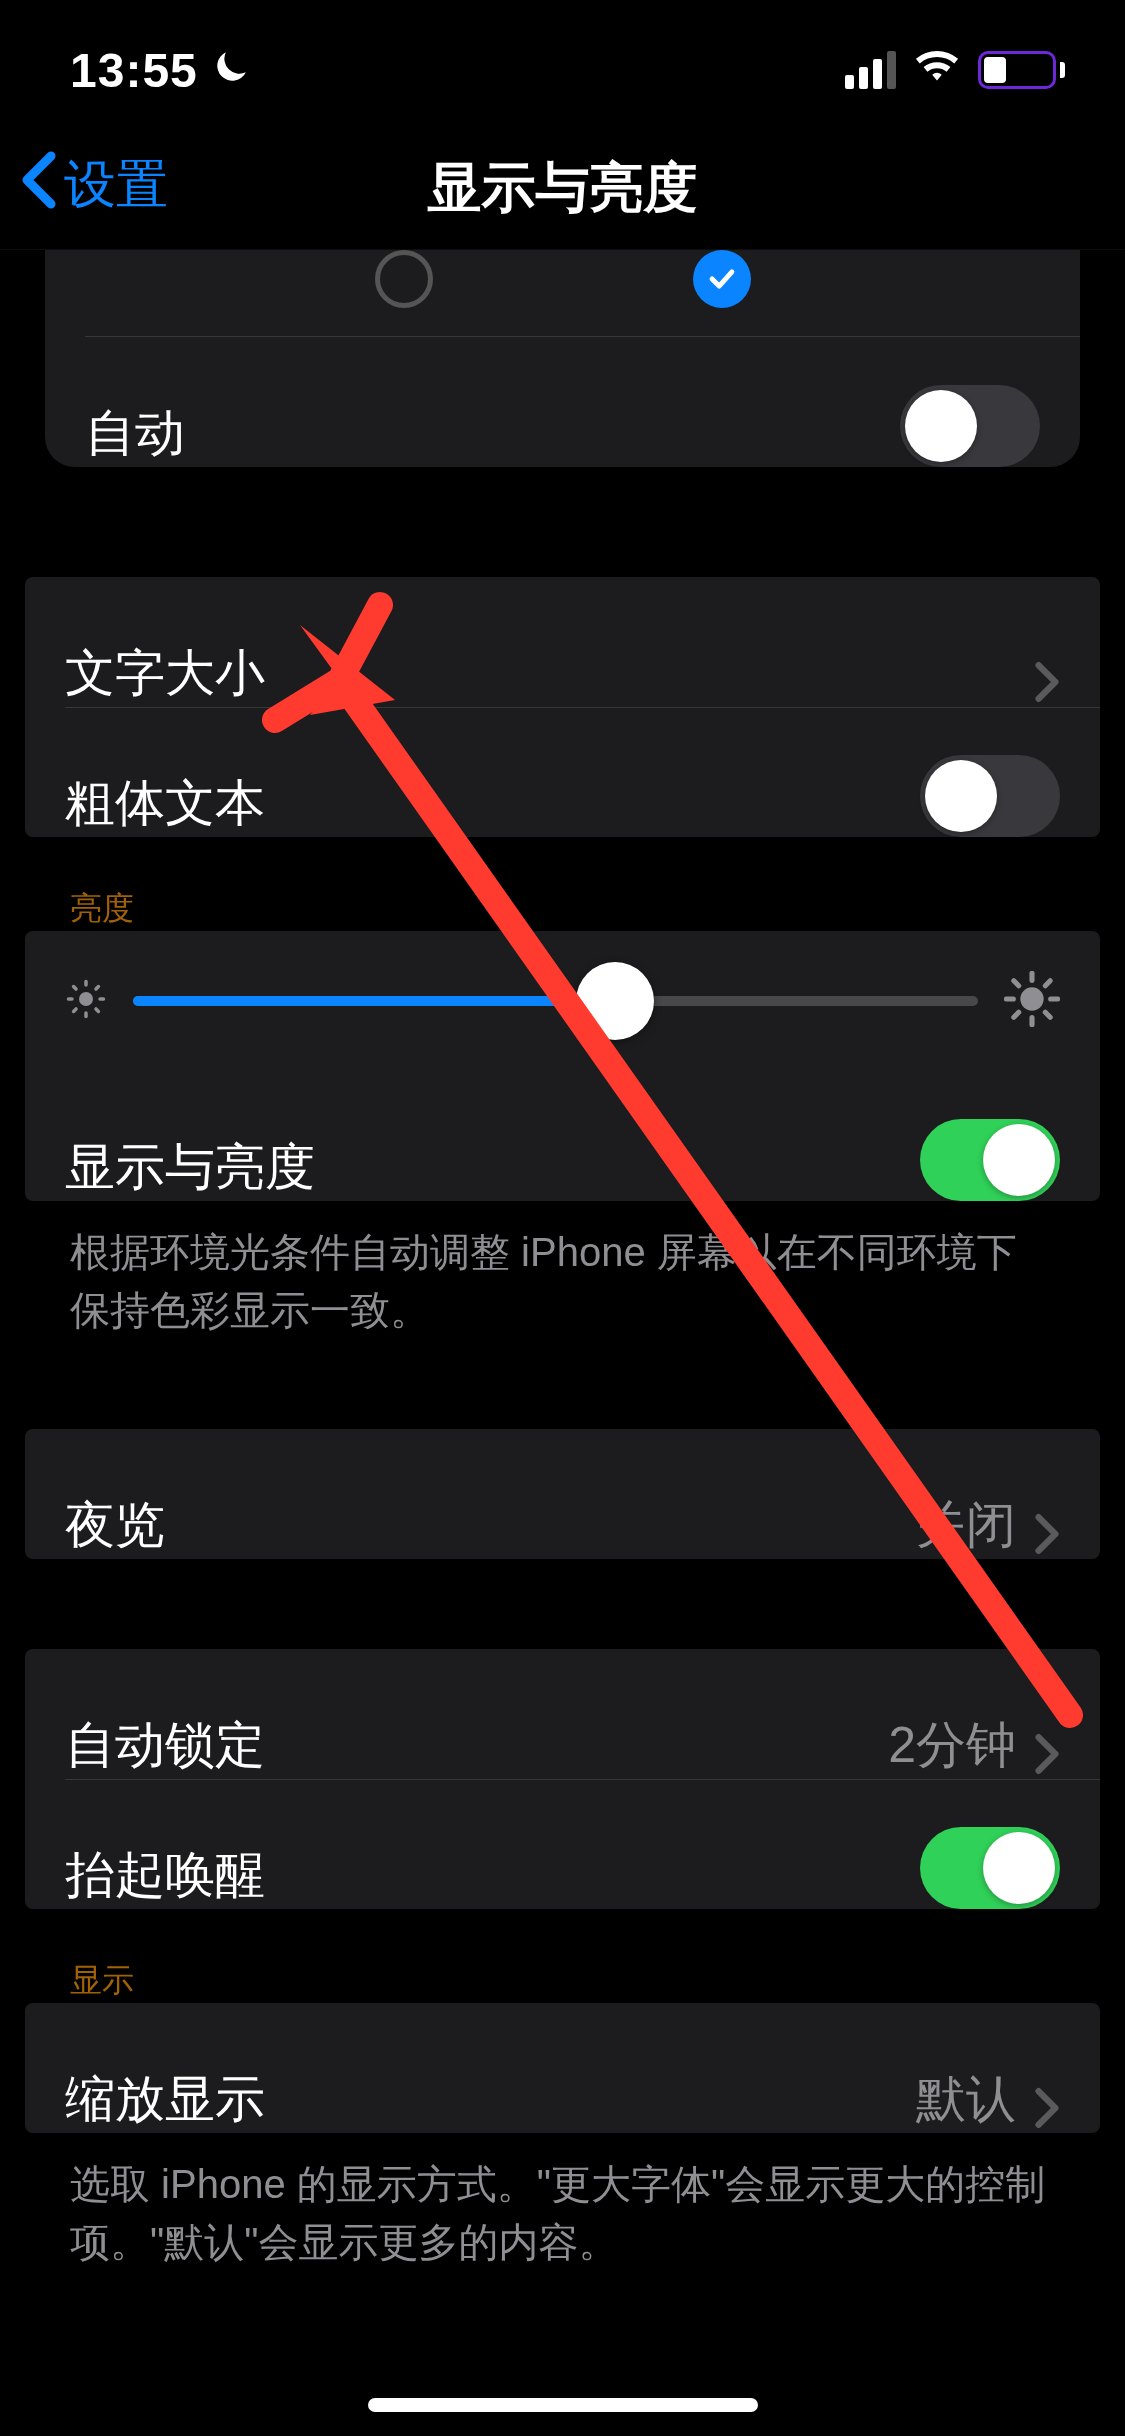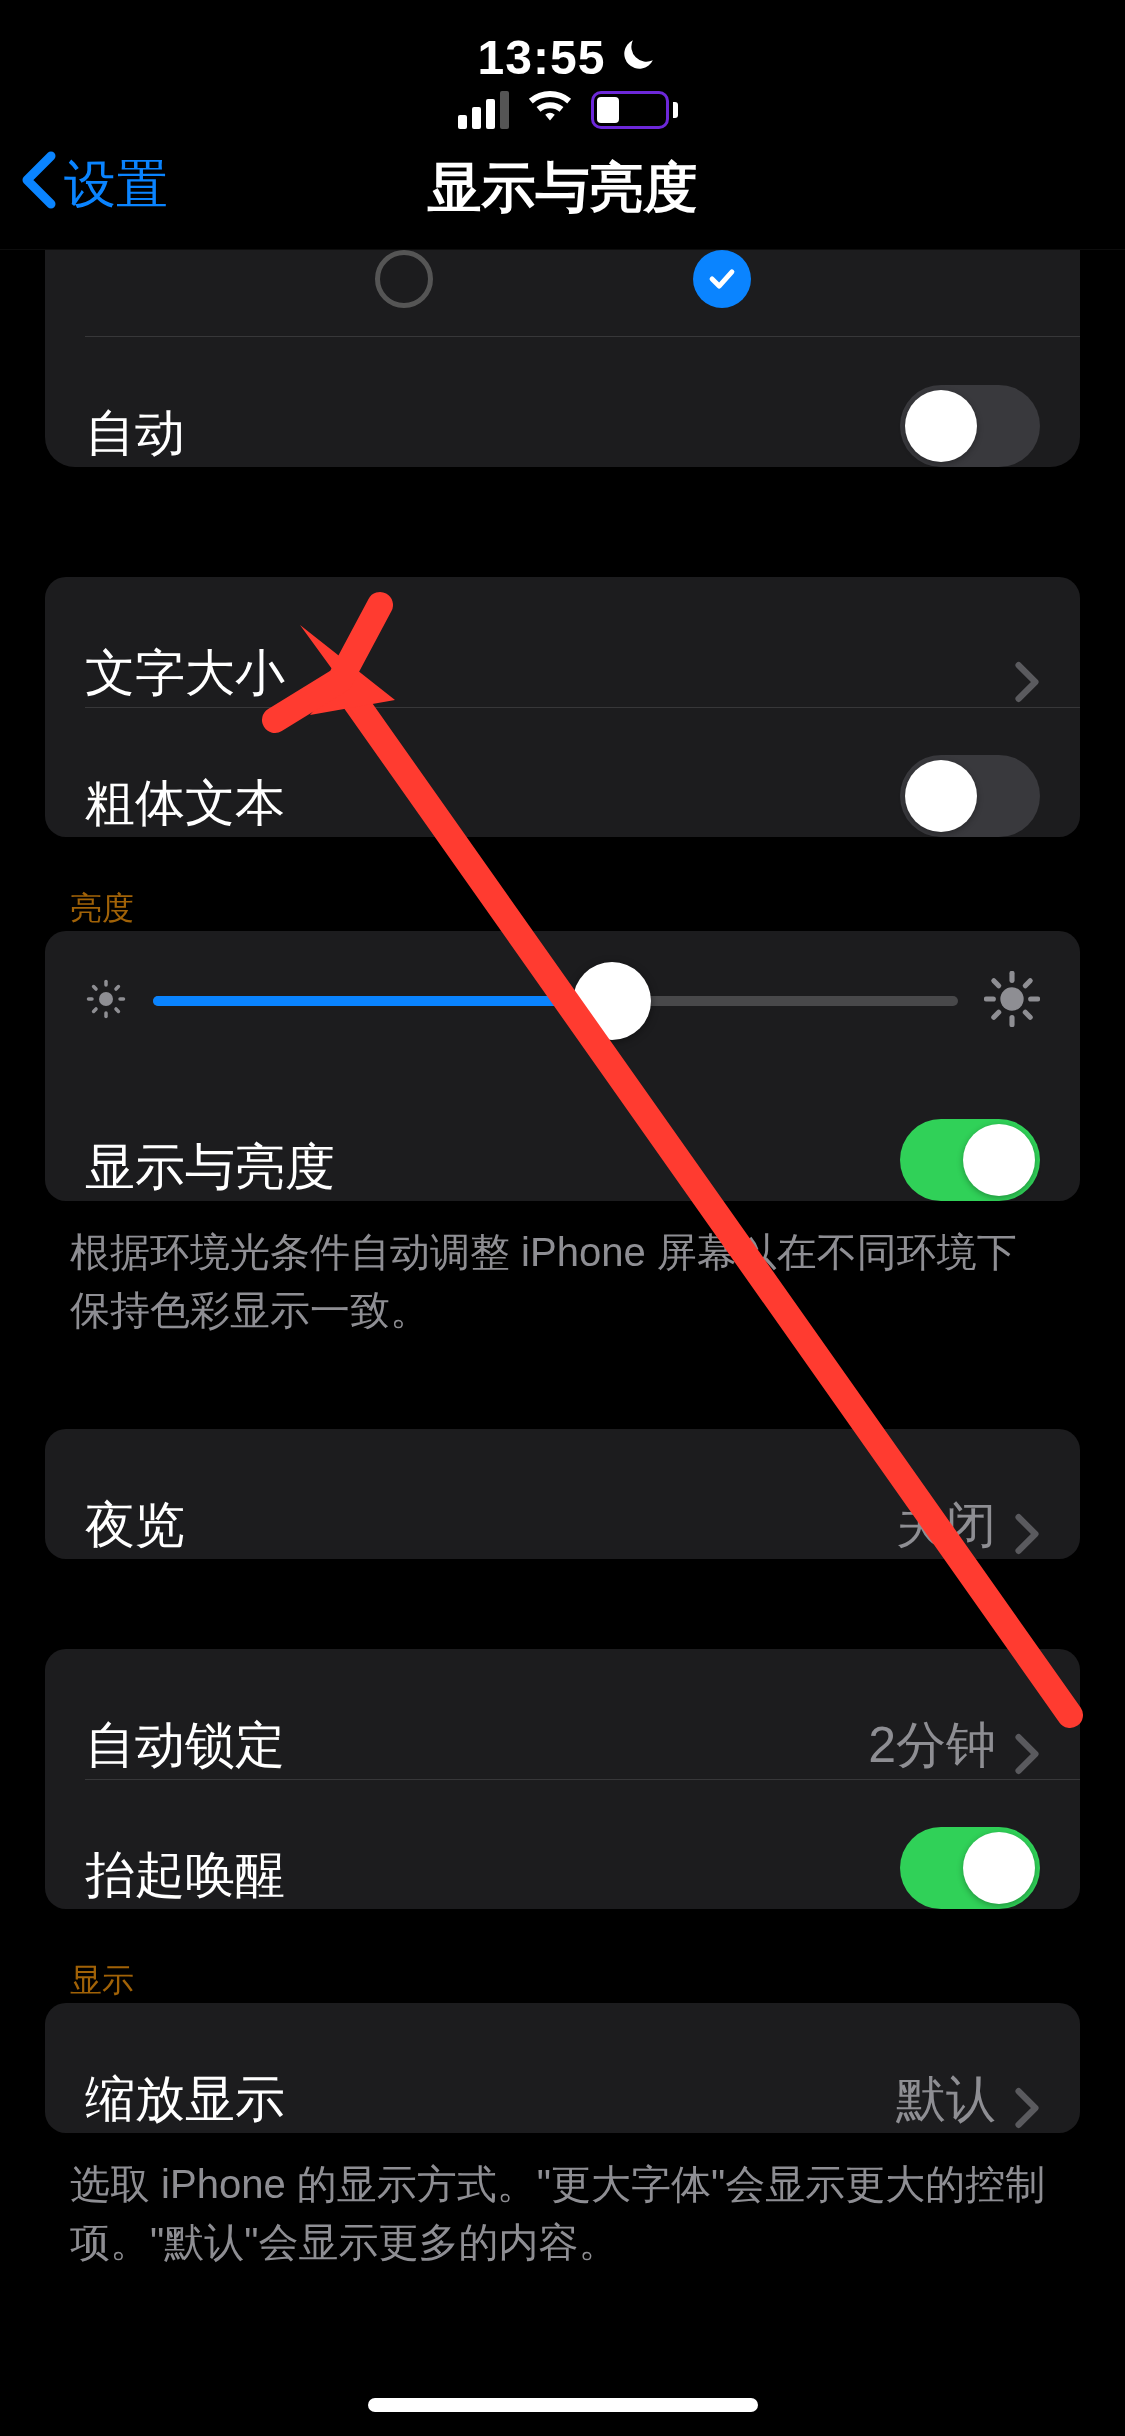--- a/index.html
+++ b/index.html
@@ -12,21 +12,20 @@
   position: relative;
 }
 
 
 .status-bar {
   display: flex;
   align-items: center;
   justify-content: space-between;
   padding: 30px 60px 10px 70px;
   height: 120px;
-  flex-direction: column;
 }
 .status-left { display: flex; align-items: center; gap: 12px; }
 .status-time { font-size: 48px; font-weight: 600; letter-spacing: 1px; }
 .status-right { display: flex; align-items: center; gap: 18px; }
 .signal-bars { display: flex; align-items: flex-end; gap: 5px; }
 .signal-bars span { width: 9px; background: #fff; border-radius: 2px; }
 .signal-bars span:nth-child(1){height:14px;}
 .signal-bars span:nth-child(2){height:22px;}
 .signal-bars span:nth-child(3){height:30px;}
 .signal-bars span:nth-child(4){height:38px;background:#555;}
@@ -59,22 +58,22 @@
   position:absolute; left:0; right:0; text-align:center;
   font-size:54px; font-weight:600;margin-top:8px;
 }
 
 
 .content { padding: 0 0 40px 0; }
 
 
 .group {
   background:#1c1c1e;
-  border-radius:21px;
-  margin: 0 45px;
+  border-radius:8px;
+  margin: 0 25px;
   overflow:hidden;
 }
 .row {
   display:flex; align-items:flex-end;
   min-height:130px;
   padding: 0 40px 0 40px;
   position:relative;
 }
 .row + .row::before {
   content:""; position:absolute; left:40px; right:0; top:0;

